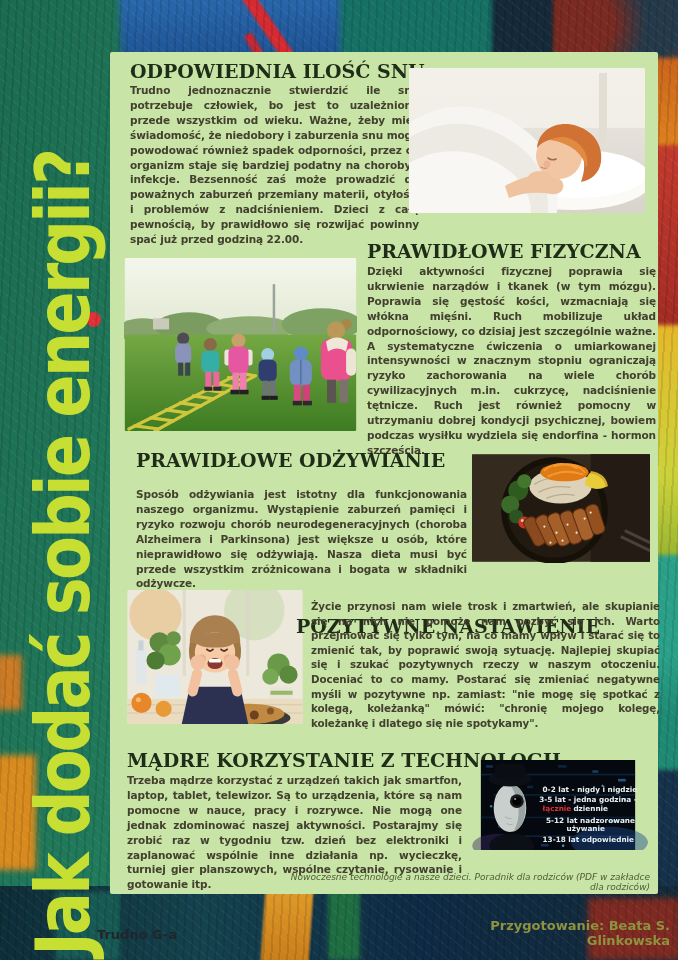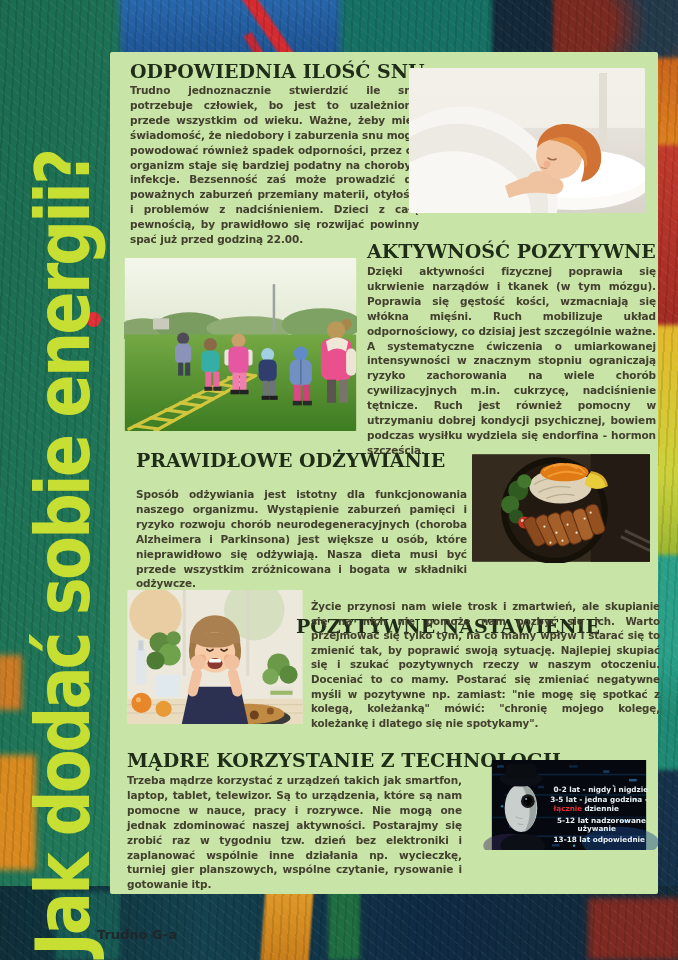--- a/index.html
+++ b/index.html
@@ -199,21 +199,21 @@
           <path d="M216,62 q8,-4 10,4 q-4,8 -10,6 z" fill="#a8884a"></path>
           <circle cx="210" cy="72" r="9" fill="#b99858"></circle>
           <rect x="195" y="80" width="31" height="42" rx="9" fill="#ea4f8e"></rect>
           <path d="M200,83 q11,-8 22,0 l-2,10 q-9,-6 -18,0 z" fill="#efe7d8"></path>
           <rect x="220" y="90" width="10" height="27" rx="5" fill="#ece5d6"></rect>
           <rect x="201" y="121" width="9" height="23" fill="#5a5550"></rect>
             <rect x="213" y="121" width="9" height="23" fill="#7a736c"></rect>
         </g>
       </svg>
     </div>
-    <div class="sec-title" style="left:257px;top:188px;">AKTYWNOŚĆ POZYTYWNE</div>
+    <div class="sec-title" style="left:257px;top:188px;">PRAWIDŁOWE FIZYCZNA</div>
     <div class="sec-body" style="left:257px;top:212px;width:289px;">Dzięki aktywności fizycznej poprawia się ukrwienie narządów i tkanek (w tym mózgu). Poprawia się gęstość kości, wzmacniają się włókna mięśni. Ruch mobilizuje układ odpornościowy, co dzisiaj jest szczególnie ważne. A systematyczne ćwiczenia o umiarkowanej intensywności w znacznym stopniu ograniczają ryzyko zachorowania na wiele chorób cywilizacyjnych m.in. cukrzycę, nadciśnienie tętnicze. Ruch jest również pomocny w utrzymaniu dobrej kondycji psychicznej, bowiem podczas wysiłku wydziela się endorfina - hormon szczęścia.</div>
 
     <div class="sec-title" style="left:26px;top:397px;">PRAWIDŁOWE ODŻYWIANIE</div>
     <div class="sec-body" style="left:26px;top:435px;width:331px;">Sposób odżywiania jest istotny dla funkcjonowania naszego organizmu. Wystąpienie zaburzeń pamięci i ryzyko rozwoju chorób neurodegeneracyjnych (choroba Alzheimera i Parkinsona) jest większe u osób, które nieprawidłowo się odżywiają. Nasza dieta musi być przede wszystkim zróżnicowana i bogata w składniki odżywcze.</div>
     <div class="photo" style="left:362px;top:401px;width:178px;height:110px;">
       <svg viewBox="0 0 177 107">
         <rect width="177" height="107" fill="#352a1e"></rect>
         <rect x="118" y="0" width="59" height="107" fill="#241c14"></rect>
         <circle cx="82" cy="56" r="53" fill="#151008"></circle>
         <circle cx="82" cy="56" r="47" fill="#221a10"></circle>
@@ -307,21 +307,21 @@
           <circle cx="100" cy="68" r="4" fill="#e89a78" opacity="0.55"></circle>
         <circle cx="70" cy="72" r="7.5" fill="#f2c2a0"></circle>
           <circle cx="104" cy="72" r="7.5" fill="#f2c2a0"></circle>
       </svg>
     </div>
     <div class="sec-title" style="left:186px;top:523px;margin-top:40px;">POZYTYWNE NASTAWIENIE</div>
     <div class="sec-body" style="left:201px;top:547px;width:349px;font-size:10.3px;">Życie przynosi nam wiele trosk i zmartwień, ale skupianie się na nich nie pomoże nam pozbyć się ich. Warto przejmować się tylko tym, na co mamy wpływ i starać się to zmienić tak, by poprawić swoją sytuację. Najlepiej skupiać się i szukać pozytywnych rzeczy w naszym otoczeniu. Doceniać to co mamy. Postarać się zmieniać negatywne myśli w pozytywne np. zamiast: "nie mogę się spotkać z kolegą, koleżanką" mówić: "chronię mojego kolegę, koleżankę i dlatego się nie spotykamy".</div>
 
     <div class="sec-title" style="left:17px;top:697px;">MĄDRE KORZYSTANIE Z TECHNOLOGII</div>
     <div class="sec-body" style="left:17px;top:721px;width:335px;">Trzeba mądrze korzystać z urządzeń takich jak smartfon, laptop, tablet, telewizor. Są to urządzenia, które są nam pomocne w nauce, pracy i rozrywce. Nie mogą one jednak zdominować naszej aktywności. Postarajmy się zrobić raz w tygodniu tzw. dzień bez elektroniki i zaplanować wspólnie inne działania np. wycieczkę, turniej gier planszowych, wspólne czytanie, rysowanie i gotowanie itp.</div>
-    <div class="photo" style="left:368px;top:708px;width:182px;height:90px;">
+    <div class="photo" style="left:357px;top:708px;width:182px;height:90px;">
       <svg viewBox="0 0 180 105">
         <rect width="180" height="105" fill="#05080f"></rect>
         <g opacity="0.8">
           <rect x="0" y="16" width="180" height="2" fill="#11406b" opacity="0.6"></rect>
           <rect x="15" y="40" width="165" height="1.5" fill="#0e5a8a" opacity="0.5"></rect>
           <rect x="0" y="66" width="180" height="2" fill="#123a5e" opacity="0.5"></rect>
           <rect x="30" y="88" width="150" height="2" fill="#1a4a7e" opacity="0.5"></rect>
           <rect x="6" y="6" width="8" height="3" fill="#1a3a5e"></rect>
             <rect x="40" y="10" width="6" height="3" fill="#245a8a"></rect>
           <rect x="90" y="6" width="10" height="3" fill="#122c48"></rect>
@@ -356,16 +356,18 @@
           <text x="72" y="37">0-2 lat - nigdy i nigdzie</text>
           <text x="68" y="49">3-5 lat - jedna godzina -</text>
           <text x="72" y="60" fill="#e03030">łącznie</text>
           <text x="108" y="60">dziennie</text>
           <text x="76" y="73">5-12 lat nadzorowane</text>
           <text x="100" y="83">używanie</text>
           <text x="72" y="96">13-18 lat odpowiednie</text>
         </g>
       </svg>
     </div>
+    <div class="footnote">Nowoczesne technologie a nasze dzieci. Poradnik dla rodziców (PDF w zakładce dla rodziców)</div>
   </div>
 
+  <div class="credit">Przygotowanie: Beata S. Glinkowska</div>
   <div class="author-note">Trudno G-a</div>
 </div>
 
 </body></html>

